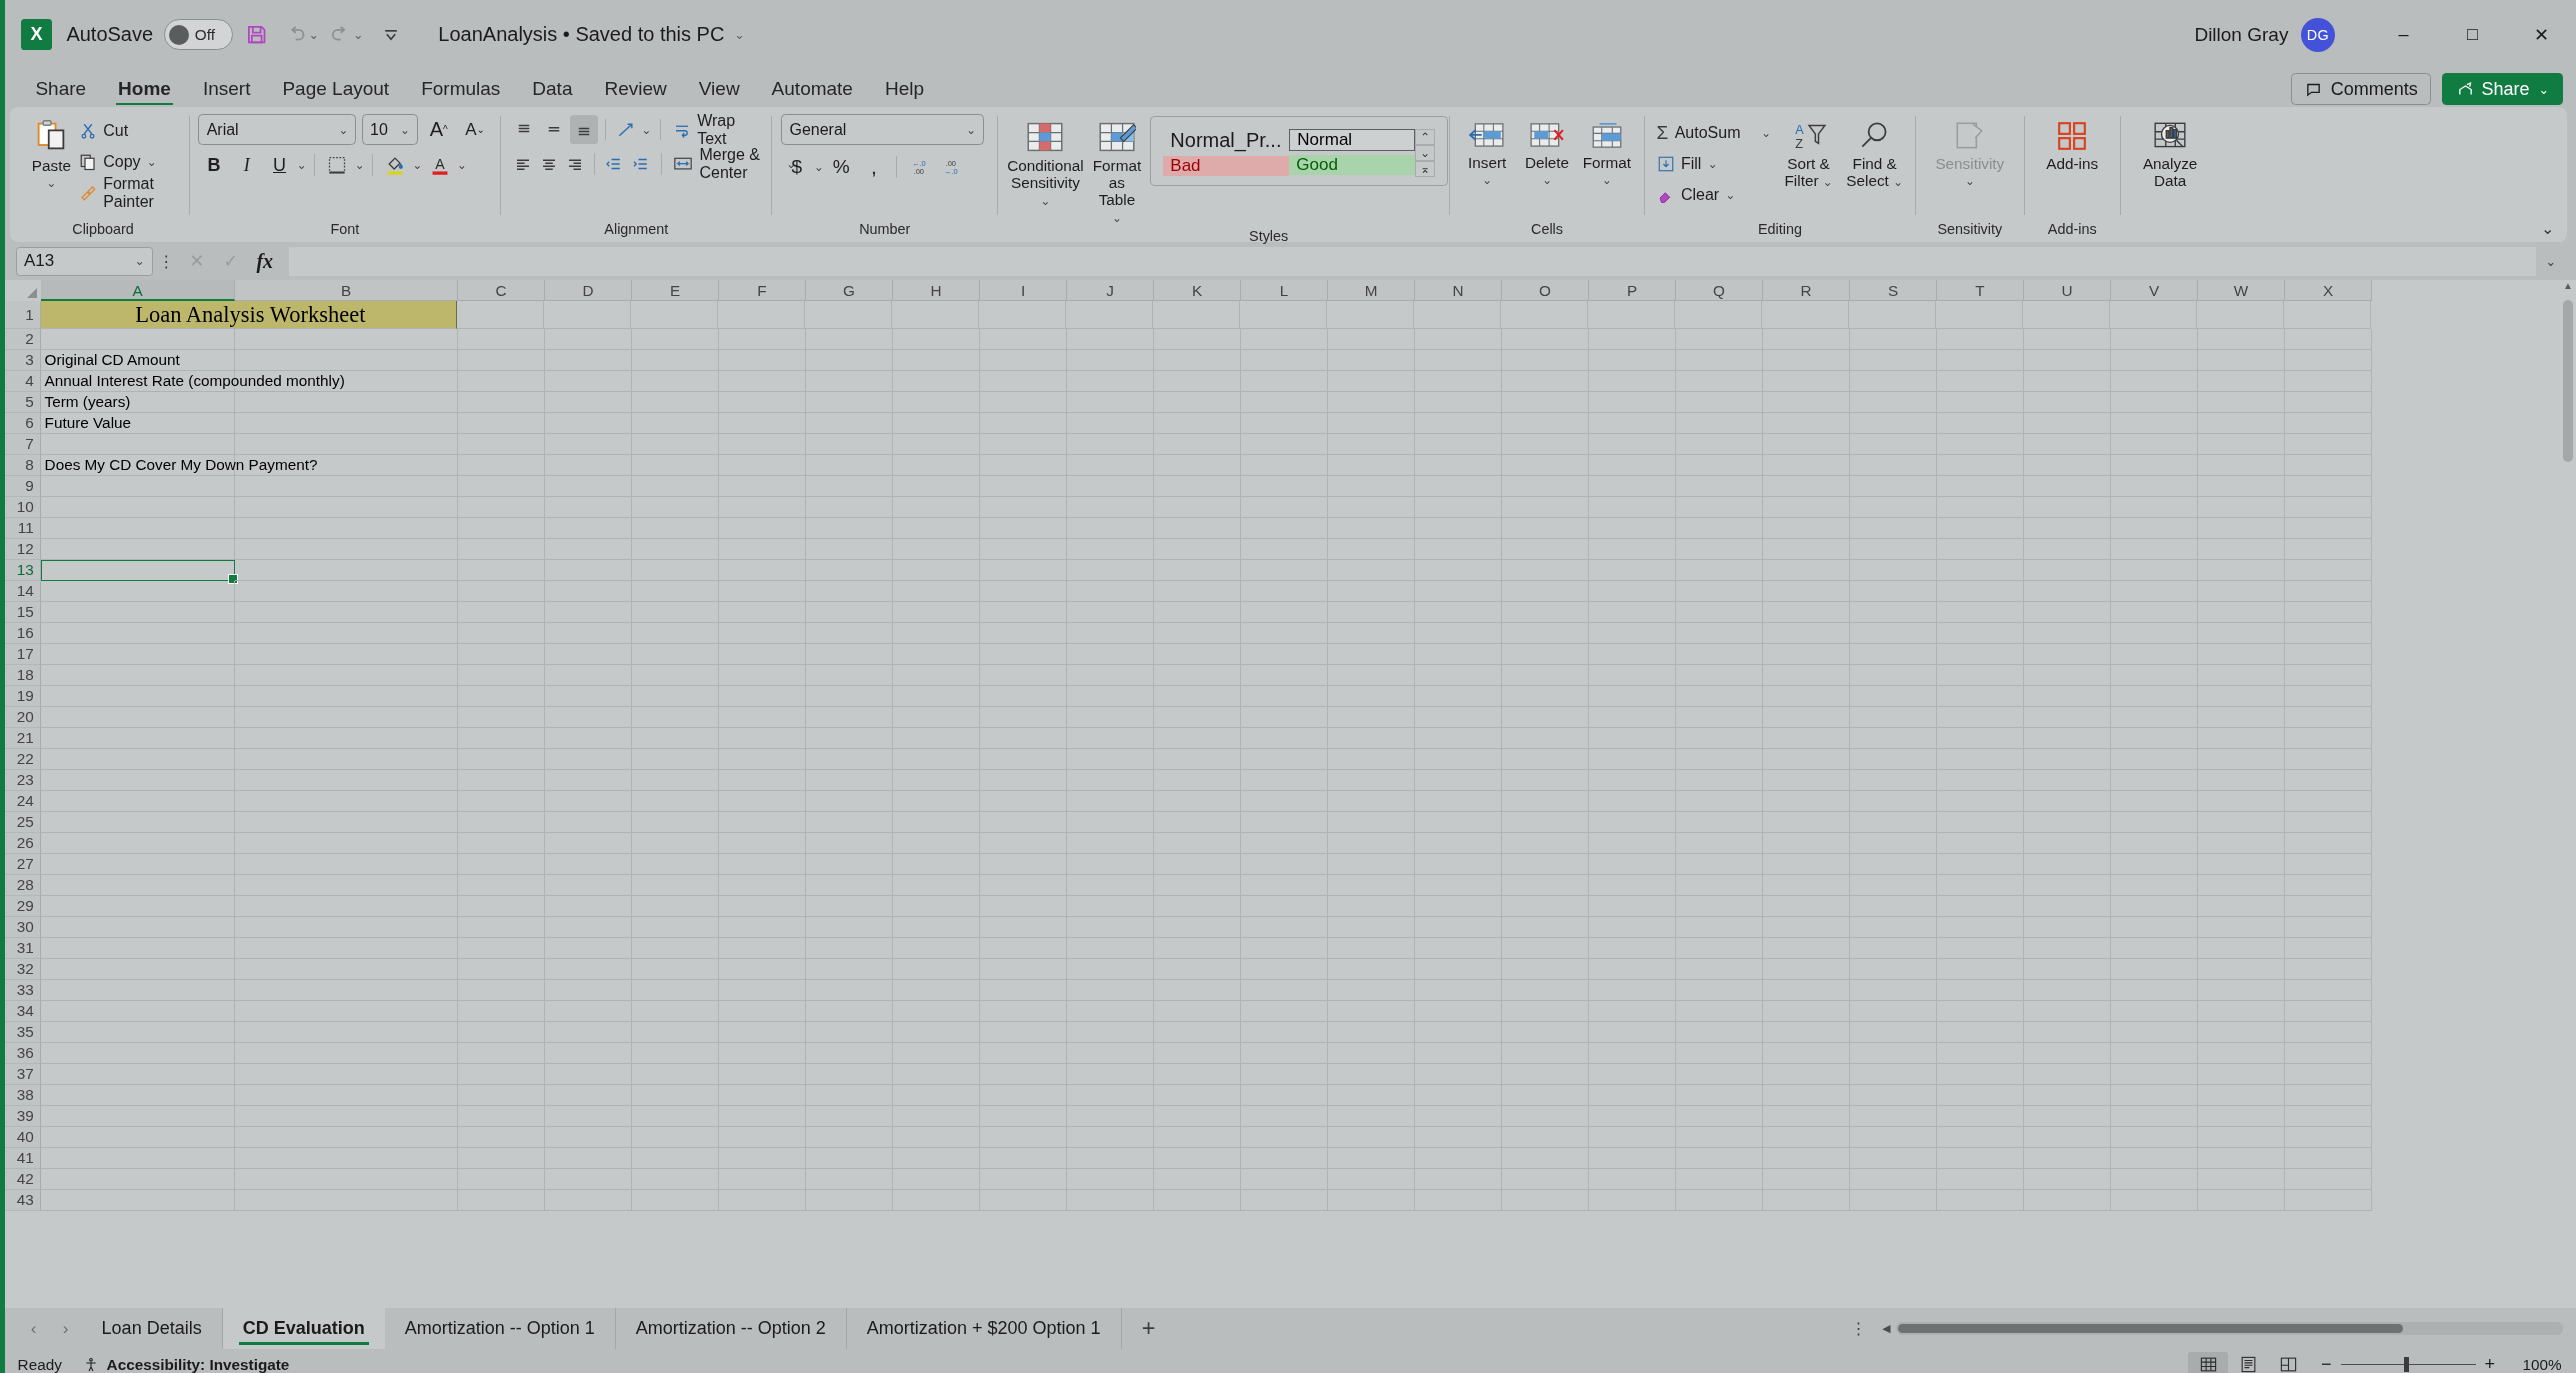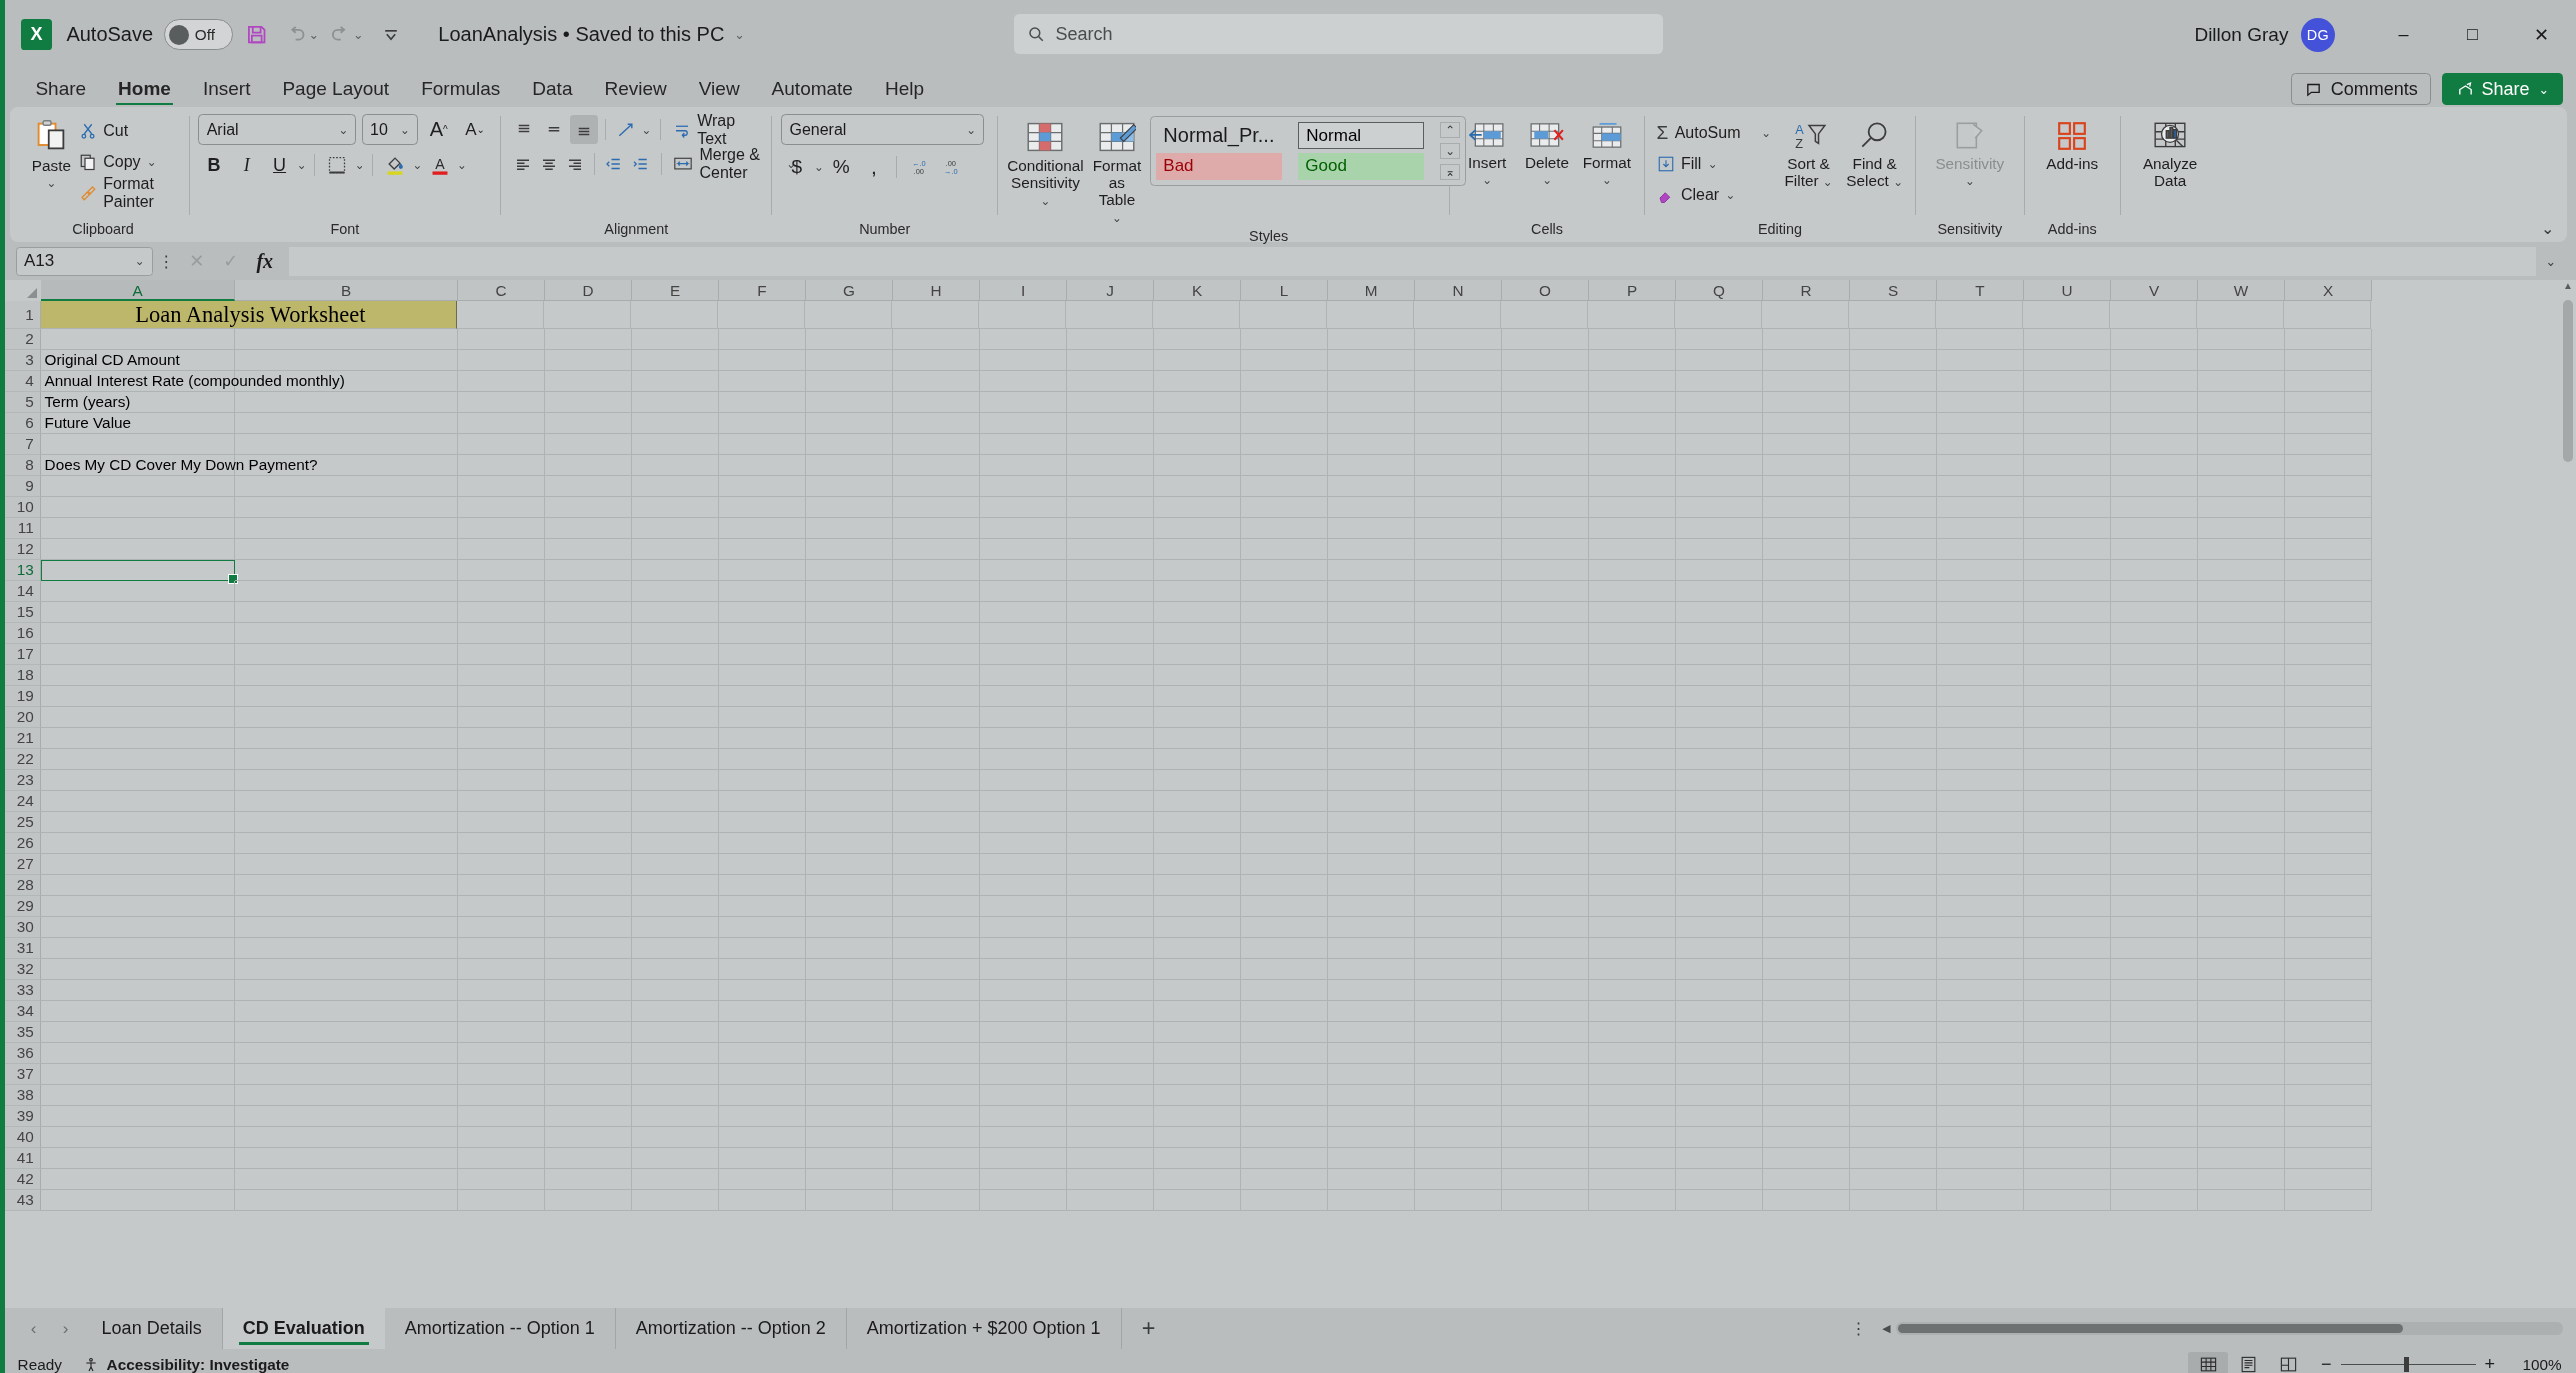--- a/index.html
+++ b/index.html
@@ -132,21 +132,21 @@
   .fbtn {
     width: 31px; height: 29px; display: flex; align-items: center; justify-content: center;
     font-size: 18px; color: #1f1f1f;
   }
   .fbtn.sel { background: #aeb2b3; border-radius: 3.6px; }
   .mini-caret { font-size: 11.7px; color: #3c3c3c; }
 
   
   .style-gallery {
     border: 0.9px solid #9b9e9f; border-radius: 4.5px; display: flex;
-    padding: 5px; gap: 16px; height: 70px; background: #c6c9ca;
+    padding: 12px; gap: 0; height: 70px; background: #c6c9ca;
   }
   .style-cell {
     width: 126px; height: 30px; font-size: 17px; display: flex; align-items: center;
     padding-left: 7.2px;
   }
   .style-col { display: flex; flex-direction: column; gap: 3.6px; }
   .sc-normalpr { background: transparent; color: #1b1b1b; }
   .sc-normal { background: #cdd0d1; border: 1.8px solid #5b5e5f; }
   .sc-bad { background: #deaaaa; color: #9c0006; }
   .sc-good { background: #a9d3ab; color: #006100; }
@@ -307,29 +307,20 @@
       <path d="M5 7h14"></path>
         <path d="M7 11l5 6 5-6"></path>
     </svg>
   </div>
 
   <div class="doc-title">
     <span>LoanAnalysis • Saved to this PC</span>
     <span class="caret-sm">⌄</span>
   </div>
 
-  <div class="search-box">
-    <span class="sicon">
-      <svg width="18" height="18" viewBox="0 0 24 24" fill="none" stroke="#4a4d4e" stroke-width="2">
-        <circle cx="10.5" cy="10.5" r="6.5"></circle>
-          <path d="M15.5 15.5L21 21"></path>
-      </svg>
-    </span>
-    <span class="stext">Search</span>
-  </div>
 
   <div class="tb-right">
     <span class="username">Dillon Gray</span>
     <span class="avatar">DG</span>
     <span class="wbtn">–</span>
     <span class="wbtn">□</span>
     <span class="wbtn">✕</span>
   </div>
 </div>
 

